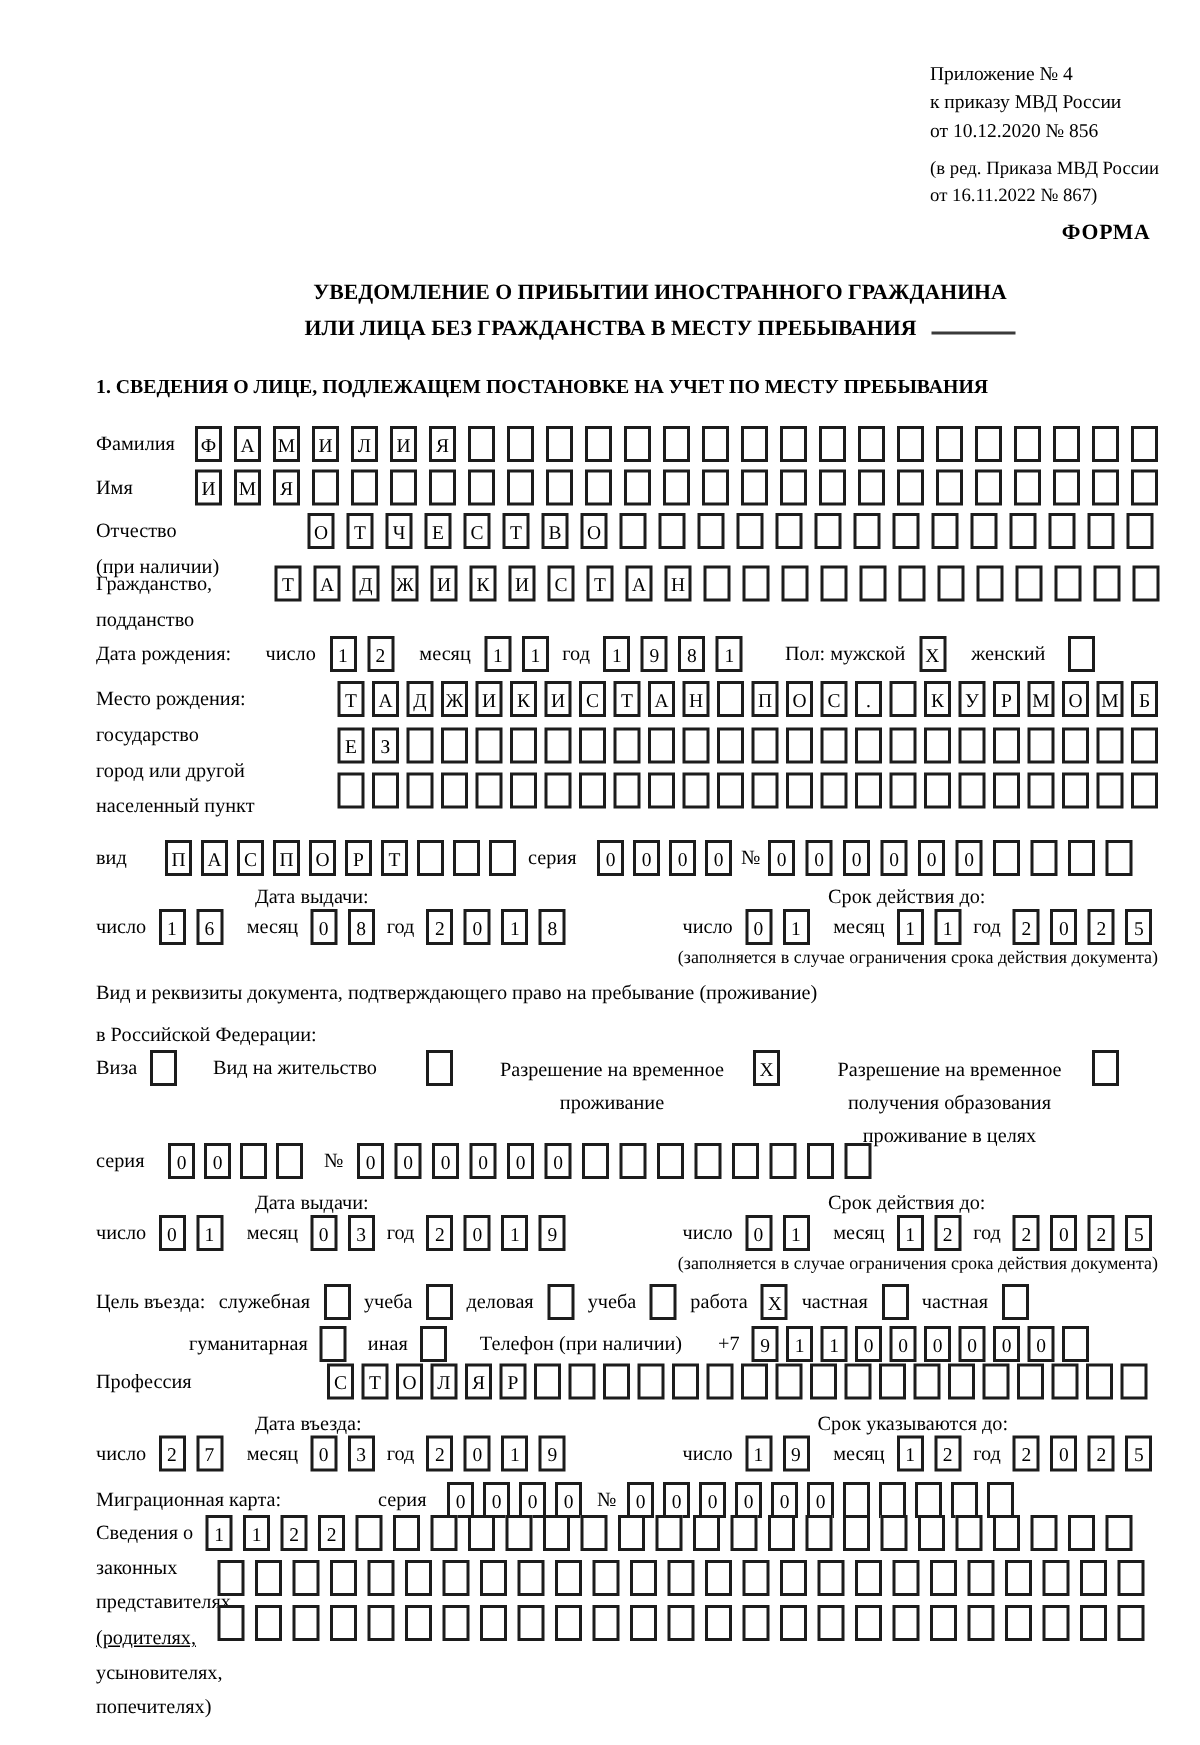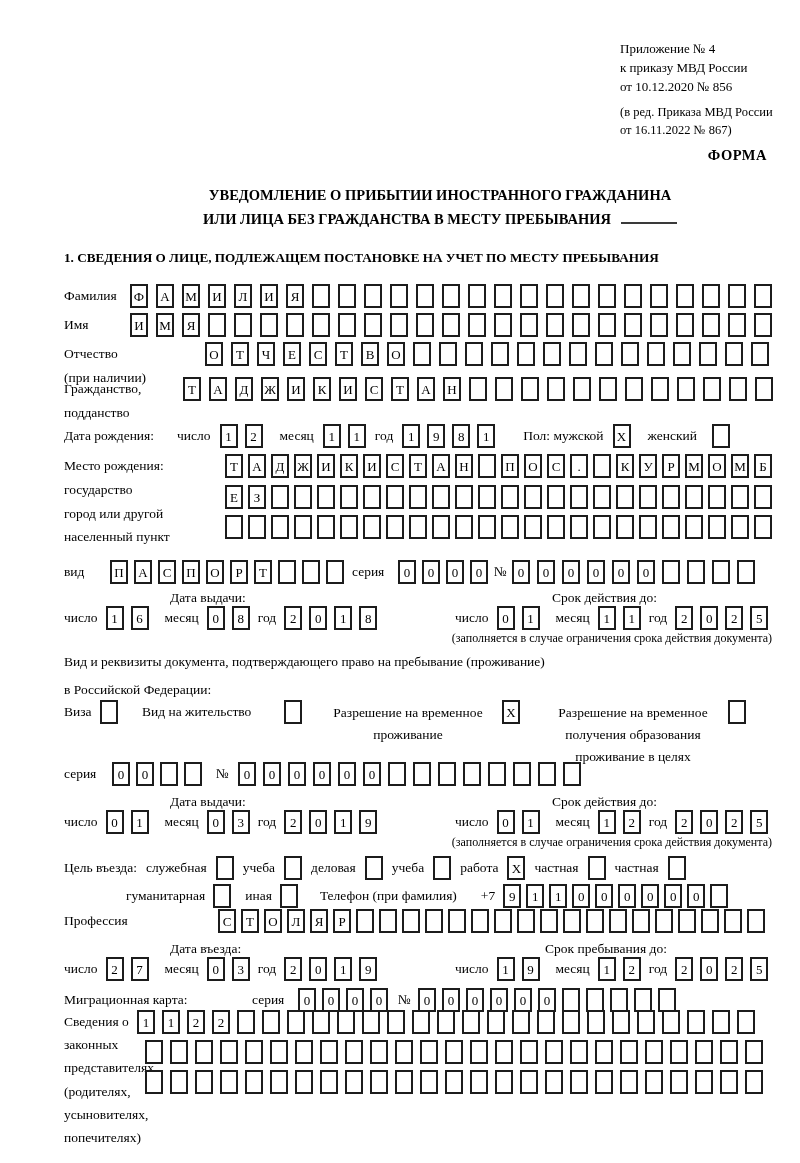--- a/index.html
+++ b/index.html
@@ -478,21 +478,21 @@
   </div>
   <div class="abs row" style="left:126px;top:884px;gap:8px;">
     <span class="lbl">гуманитарная</span>
     <div class="cells">
         <span class="cell"></span>
       </div>
     <span class="lbl" style="margin-left:6px;">иная</span>
     <div class="cells">
         <span class="cell"></span>
       </div>
-    <span class="lbl" style="margin-left:14px;">Телефон (при фамилия)</span>
+    <span class="lbl" style="margin-left:14px;">Телефон (при наличии)</span>
     <span class="lbl" style="margin-left:16px;">+7</span>
     <div class="cells g5">
         <span class="cell">9</span>
         <span class="cell">1</span>
         <span class="cell">1</span>
         <span class="cell">0</span>
         <span class="cell">0</span>
         <span class="cell">0</span>
         <span class="cell">0</span>
         <span class="cell">0</span>
@@ -523,21 +523,21 @@
       <span class="cell"></span>
       <span class="cell"></span>
       <span class="cell"></span>
       <span class="cell"></span>
       <span class="cell"></span>
       <span class="cell"></span>
       <span class="cell"></span>
     </div>
 
   <div class="abs lbl" style="left:170px;top:941px;">Дата въезда:</div>
-  <div class="abs lbl" style="left:545px;top:941px;">Срок пребывания до:</div>
+  <div class="abs lbl" style="left:545px;top:941px;">Срок указываются до:</div>
   <div class="abs row" style="left:64px;top:957px;gap:8px;">
     <span class="lbl">число</span>
     <div class="cells">
         <span class="cell">2</span>
         <span class="cell">7</span>
       </div>
     <span class="lbl" style="margin-left:8px;">месяц</span>
     <div class="cells">
         <span class="cell">0</span>
         <span class="cell">3</span>
@@ -589,21 +589,21 @@
       <span class="cell"></span>
       <span class="cell"></span>
       <span class="cell"></span>
       <span class="cell"></span>
       <span class="cell"></span>
     </div>
 
   <span class="abs lbl" style="left:64px;top:1014px;">Сведения о</span>
   <span class="abs lbl" style="left:64px;top:1037px;">законных</span>
   <span class="abs lbl" style="left:64px;top:1060px;">представителях</span>
-  <span class="abs lbl" style="left:64px;top:1084px;">(родителях,</span>
+  <span class="abs lbl" style="left:64px;top:1084px;text-decoration:underline;">(родителях,</span>
   <span class="abs lbl" style="left:64px;top:1107px;">усыновителях,</span>
   <span class="abs lbl" style="left:64px;top:1130px;">попечителях)</span>
   <div class="abs cells" style="left:137px;top:1010px;">
       <span class="cell">1</span>
       <span class="cell">1</span>
       <span class="cell">2</span>
       <span class="cell">2</span>
       <span class="cell"></span>
       <span class="cell"></span>
       <span class="cell"></span>

